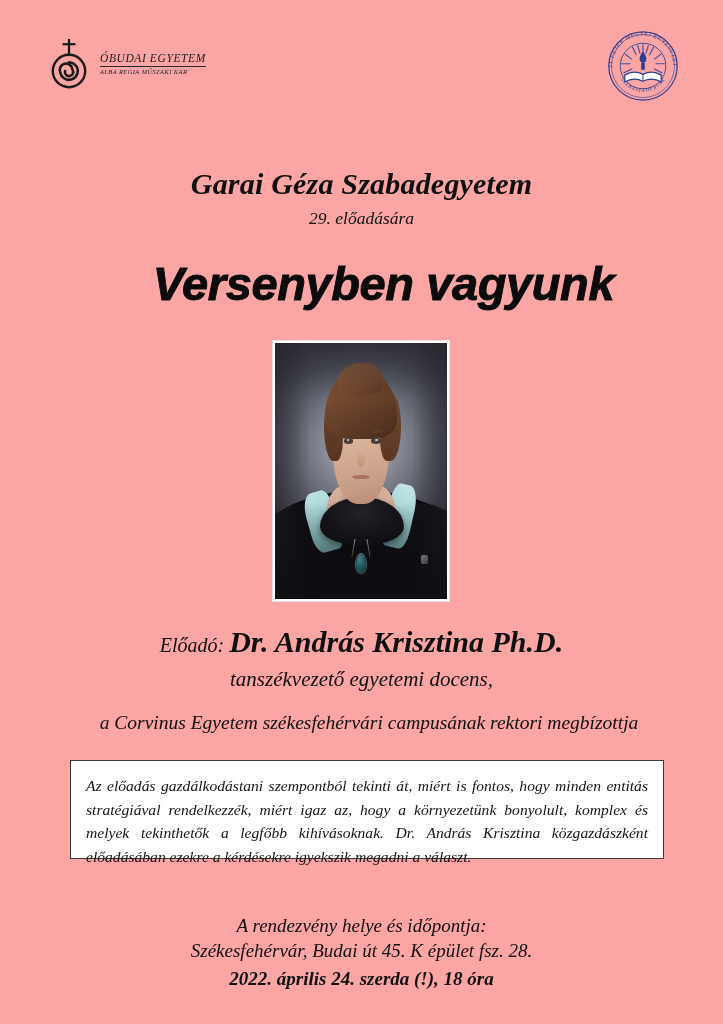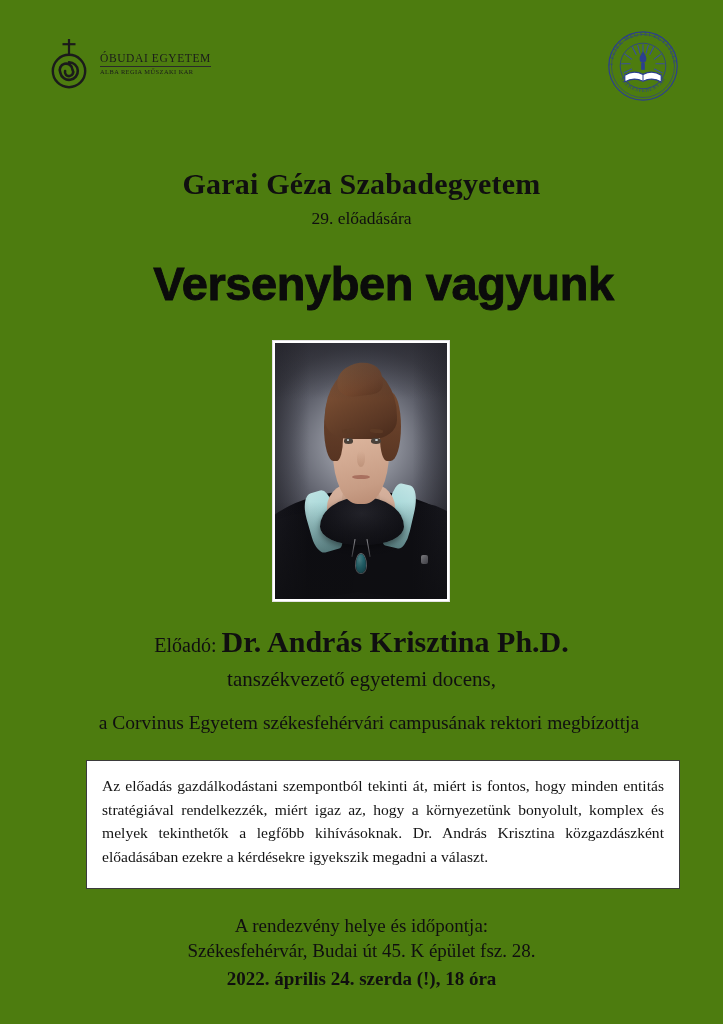--- a/index.html
+++ b/index.html
@@ -12,21 +12,22 @@
     height: 1024px;
     position: relative;
     overflow: hidden;
     font-family: "Liberation Serif", "DejaVu Serif", serif;
     color: #100f10;
   }
 
   .poster {
     position: absolute;
     inset: 0;
-    background: #4d7c0f;
+    background: #fca5a5;
+    font-style: italic;
   }
 
   
   .logo-row {
     position: absolute;
     top: 0;
     left: 0;
     right: 0;
     height: 100px;
   }
@@ -373,24 +374,24 @@
   }
   .speaker-line1 { font-size: 20px; }
   .speaker-line1 .label { font-size: 20px; }
   .speaker-line1 .name { font-size: 30px; font-weight: bold; }
   .speaker-line2 { font-size: 21px; margin-top: 4px; }
   .speaker-line3 { font-size: 19.5px; margin-top: 16px; padding-left: 15px; }
 
   
   .abstract-box {
     position: absolute;
-    left: 86px;
+    left: 70px;
     top: 760px;
     width: 594px;
-    height: 129px;
+    height: 99px;
     box-sizing: border-box;
     border: 1.3px solid #3b3b3b;
     background: #ffffff;
     padding: 13px 15px 10px 15px;
   }
   .abstract-text {
     font-size: 15.6px;
     line-height: 1.52;
     text-align: justify;
     text-justify: inter-word;

